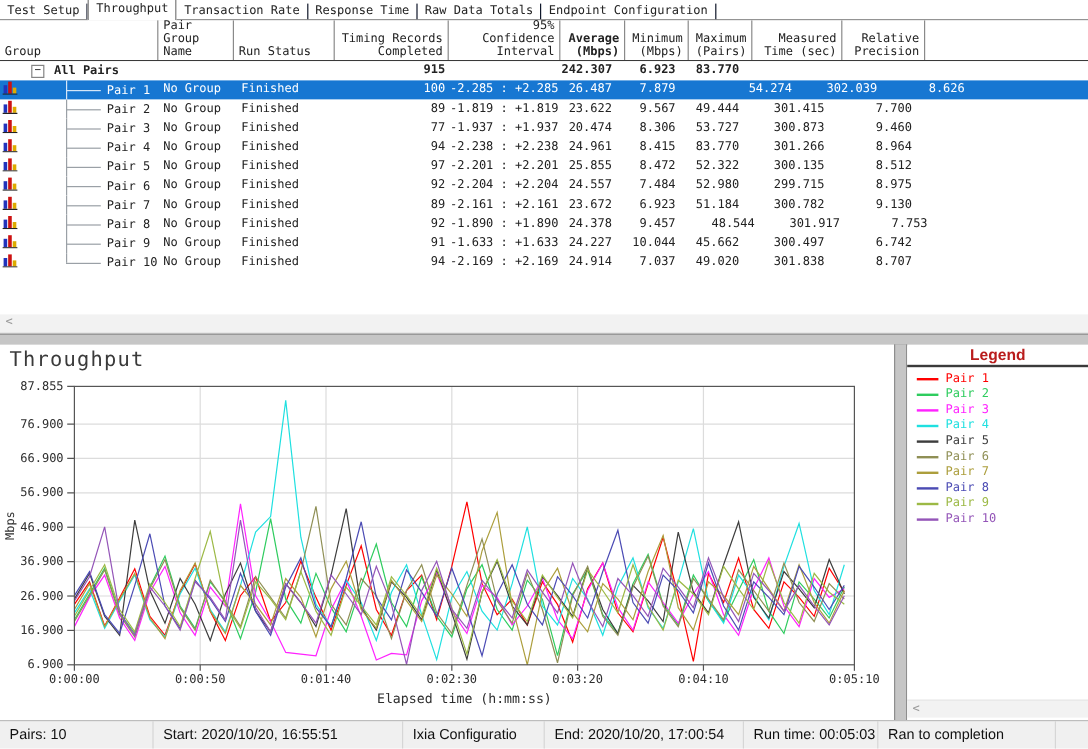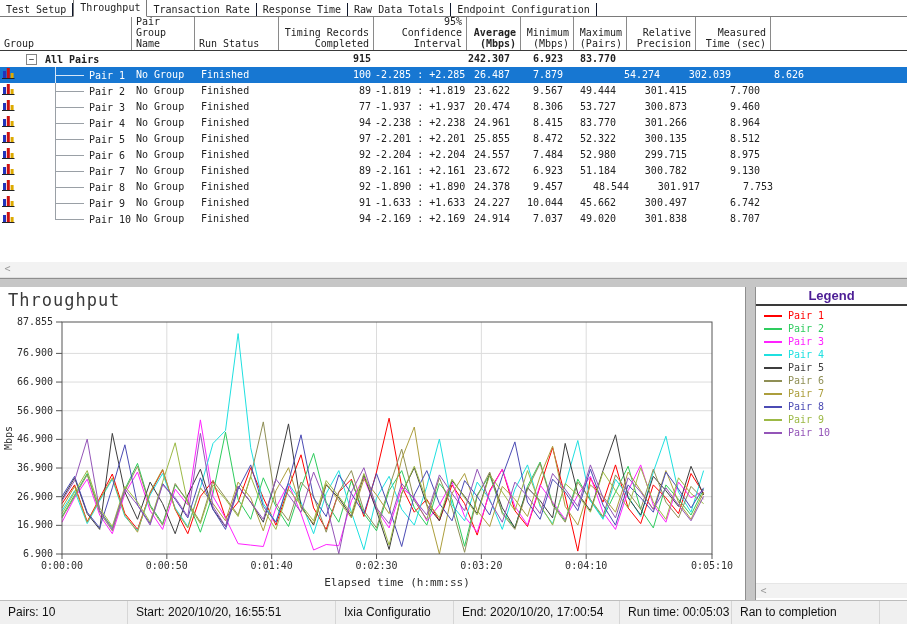--- a/index.html
+++ b/index.html
@@ -43,26 +43,26 @@
   .arr{display:inline-block;width:15px;height:14px;line-height:14px;text-align:center;color:#9a9a9a;font-size:10px;}
   .hsplit{position:absolute;top:278px;left:0;right:0;height:8px;background:#c6c6c6;
           border-top:1px solid #8e8e8e;border-bottom:1px solid #8e8e8e;}
   .vsplit{position:absolute;top:287px;left:745px;width:11px;height:313px;background:#c6c6c6;
           border-left:1px solid #8e8e8e;border-right:1px solid #8e8e8e;box-sizing:border-box;}
 
   
   .chart-panel{position:absolute;top:287px;left:0;width:745px;height:313px;background:#fff;}
   .chart-title{position:absolute;top:3px;left:8px;font-size:17px;color:#3a3a3a;letter-spacing:1px;}
   .chart-svg{position:absolute;top:0;left:0;}
-  .xlabel{position:absolute;left:72px;width:650px;top:289px;text-align:center;font-size:11px;color:#2e2e2e;}
+  .xlabel{position:absolute;left:62px;width:650px;top:289px;text-align:center;font-size:11px;color:#2e2e2e;}
 
   
   .legend-panel{position:absolute;top:287px;left:756px;width:151px;height:313px;background:#fff;}
   .legend-title{height:17px;line-height:17px;text-align:center;font-family:"Liberation Sans",sans-serif;
-                font-weight:bold;font-size:13px;color:#4c1d95;border-bottom:2px solid #3a3a3a;}
+                font-weight:bold;font-size:13px;color:#b91c1c;border-bottom:2px solid #3a3a3a;}
   .legend-items{position:absolute;top:22px;left:0;right:0;}
   .legend-item{height:13px;display:flex;align-items:center;padding-left:8px;}
   .swatch{display:inline-block;width:18px;height:2px;margin-right:6px;flex:0 0 auto;}
   .legend-hscroll{position:absolute;left:0;right:0;bottom:2px;height:14px;background:#f2f2f2;border-top:1px solid #e6e6e6;}
 
   
   .statusbar{position:absolute;top:600px;left:0;right:0;height:24px;background:#f0f0f0;border-top:1px solid #bdbdbd;
              display:flex;font-family:"Liberation Sans",sans-serif;font-size:12px;color:#111;}
   .seg{box-sizing:border-box;height:100%;line-height:22px;padding:0 8px;border-right:1px solid #d6d6d6;
        white-space:nowrap;overflow:hidden;}
@@ -88,24 +88,24 @@
       <div class="th r" style="width: 95px;">Timing Records
 Completed</div>
       <div class="th r" style="width: 93px;">95% Confidence
 Interval</div>
       <div class="th r" style="width: 54px; font-weight: bold;">Average
 (Mbps)</div>
       <div class="th r" style="width: 53px;">Minimum
 (Mbps)</div>
       <div class="th r" style="width: 53px;">Maximum
 (Pairs)</div>
+      <div class="th r" style="width: 75px;">Measured
+Time (sec)</div>
       <div class="th r" style="width: 69px;">Relative
 Precision</div>
-      <div class="th r" style="width: 75px;">Measured
-Time (sec)</div>
       <div class="th filler"></div>
     </div>
   <div id="tbody">
       <div class="row" style="top: 51px;">
         <div class="cell grpcell" style="width: 280px;">
           <div class="minusbox">−</div>
           <span class="grplabel">All Pairs</span>
         </div>
         <div class="cell r bold" style="width: 95px; padding-right: 4px;">915</div>
         <div class="cell r bold" style="width: 93px; padding-right: 6px;"></div>

